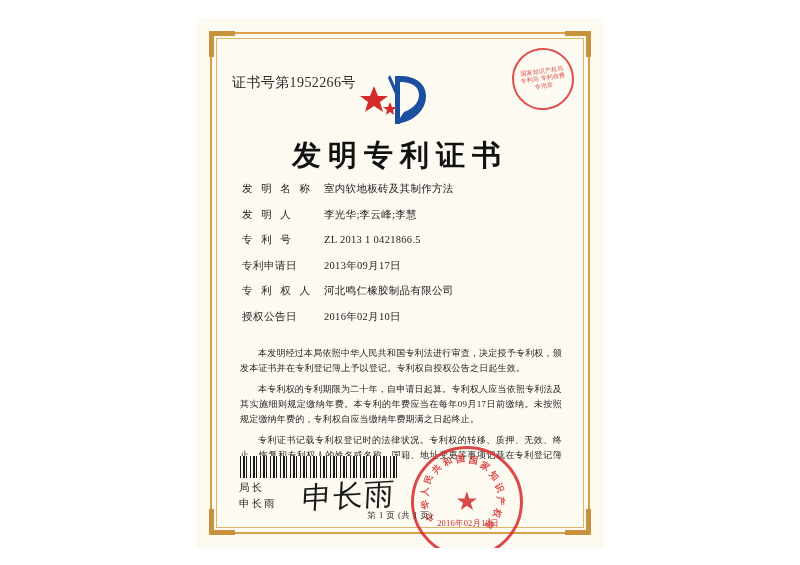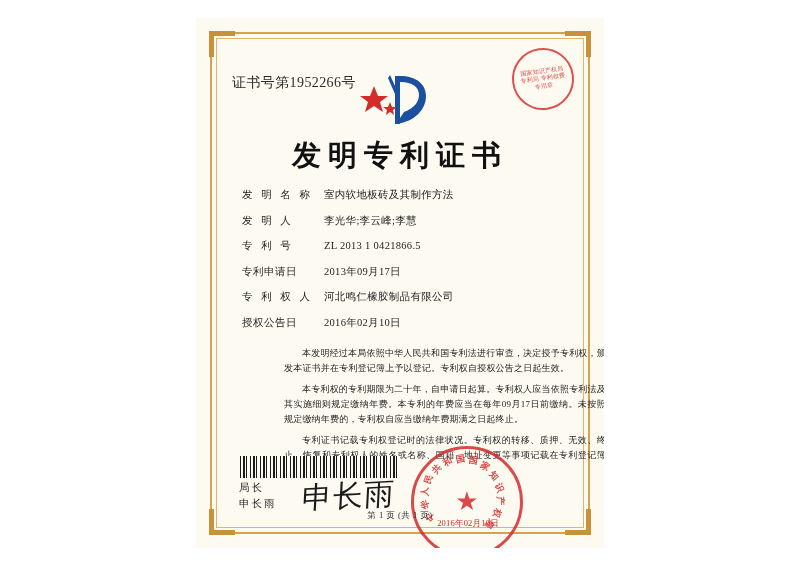--- a/index.html
+++ b/index.html
@@ -114,21 +114,21 @@
     font-size: 29px;
     font-weight: bold;
     letter-spacing: 7px;
     color: #111;
     font-family: Liberation Sans, sans-serif;
   }
   
   .fields {
     position: absolute;
     left: 46px;
-    top: 170px;
+    top: 164px;
     width: 320px;
   }
   .field-row {
     display: flex;
     align-items: baseline;
     margin-bottom: 11.5px;
     font-size: 10.5px;
     color: #1d1d1d;
   }
   .field-label {
@@ -140,21 +140,20 @@
   .field-label.tight { letter-spacing: 0.5px; }
   .field-value {
     letter-spacing: 0.3px;
   }
   
   .paras {
     position: absolute;
     left: 44px;
     top: 328px;
     width: 322px;
-    margin-left: 44px;
   }
   .para {
     font-size: 9px;
     line-height: 15px;
     color: #1d1d1d;
     text-align: justify;
     text-indent: 18px;
     margin-bottom: 6px;
     letter-spacing: 0.2px;
   }

